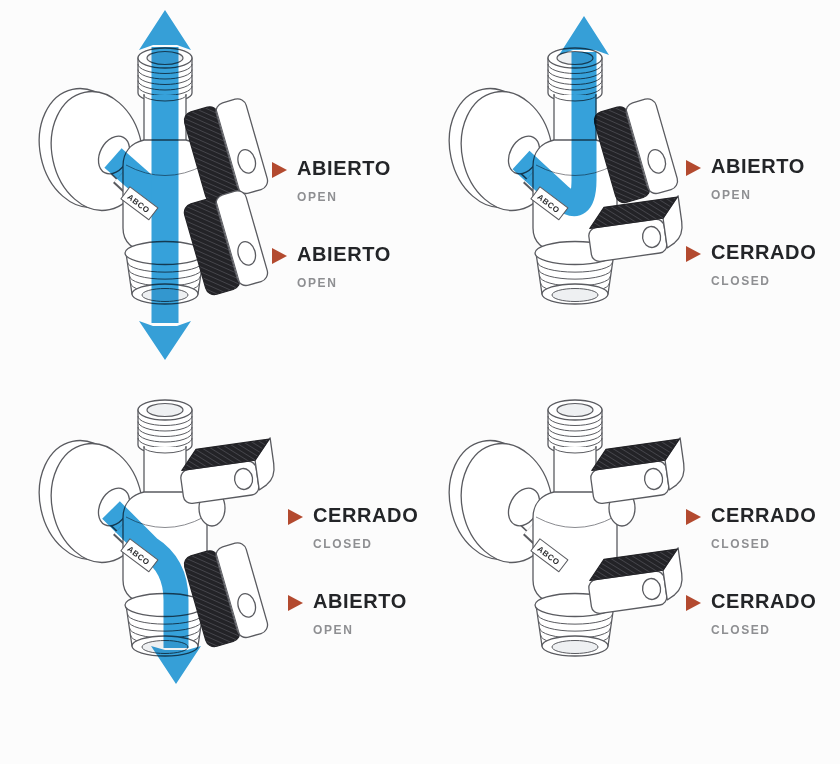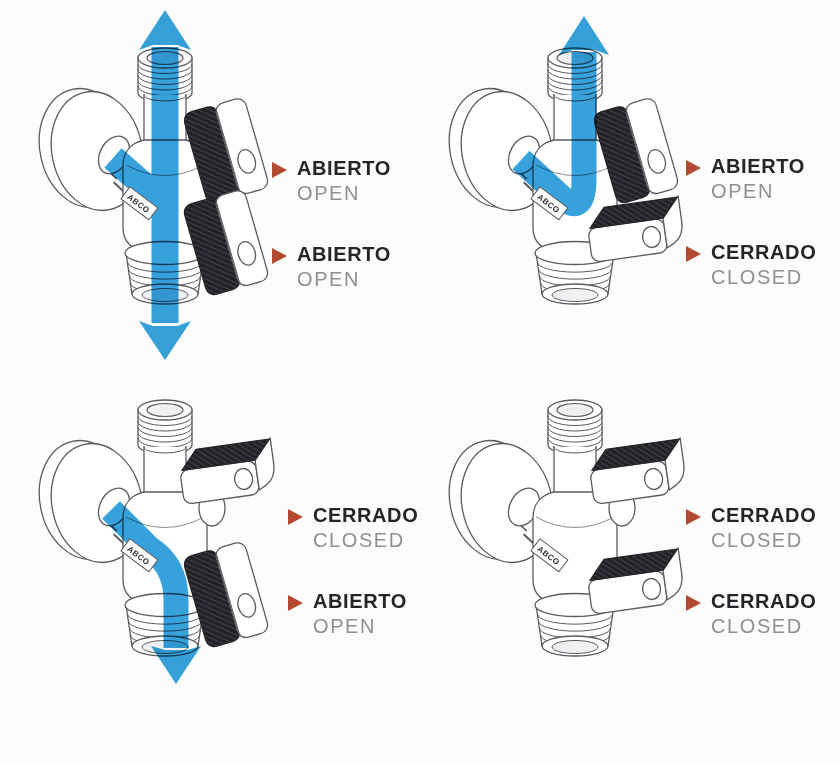--- a/index.html
+++ b/index.html
@@ -8,21 +8,21 @@
   html,body{margin:0;padding:0;}
   body{font-family:"Liberation Sans",sans-serif;background:var(--bg);}
   .canvas{position:relative;width:840px;height:764px;background:var(--bg);overflow:hidden;}
   .valve-svg{position:absolute;width:300px;height:385px;}
   .label-row{position:absolute;display:flex;align-items:flex-start;}
   .tri{width:0;height:0;border-left:15px solid var(--marker);
        border-top:8px solid transparent;border-bottom:8px solid transparent;
        margin-top:4px;margin-right:10px;flex:0 0 auto;}
   .lt{display:flex;flex-direction:column;}
   .es{font-weight:bold;font-size:20px;letter-spacing:0.6px;color:var(--txt1);line-height:1.05;text-align:center;}
-  .en{font-weight:normal;font-size:20px;letter-spacing:1.6px;color:var(--txt2);line-height:1.1;margin-top:3px;}
+  .en{font-weight:bold;font-size:12px;letter-spacing:1.6px;color:var(--txt2);line-height:1.1;margin-top:12px;}
   
   #svg-q0{left:15px;top:0;}   #svg-q1{left:425px;top:0;}
   #svg-q2{left:15px;top:352px;} #svg-q3{left:425px;top:352px;}
   #q0r0{left:272px;top:158px;} #q0r1{left:272px;top:244px;}
   #q1r0{left:686px;top:156px;} #q1r1{left:686px;top:242px;}
   #q2r0{left:288px;top:505px;} #q2r1{left:288px;top:591px;}
   #q3r0{left:686px;top:505px;} #q3r1{left:686px;top:591px;}
 </style>
 </head>
 <body>

